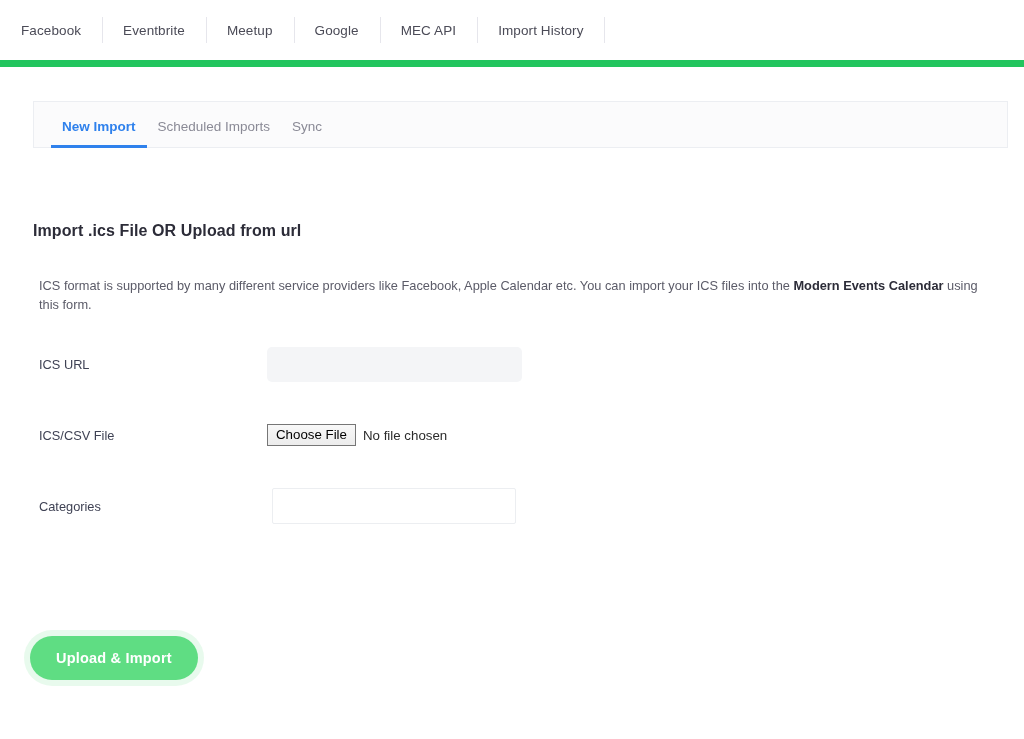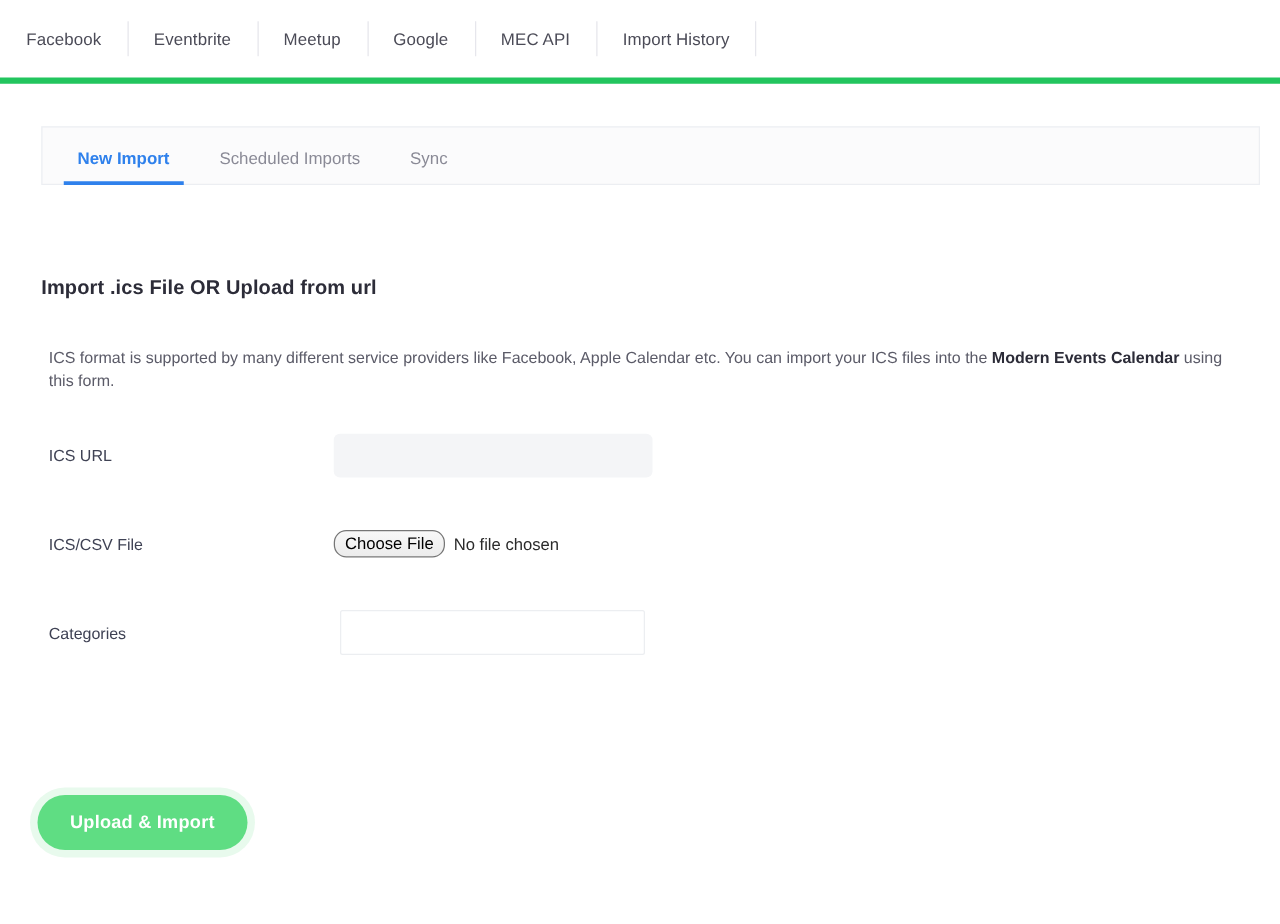--- a/index.html
+++ b/index.html
@@ -14,21 +14,21 @@
     font-family: "Liberation Sans", sans-serif;
     color: #3f4254;
     -webkit-font-smoothing: antialiased;
   }
 
   
   .topnav {
     position: relative;
     height: 67px;
     background: #ffffff;
-    border-bottom: 5px solid #22c55e;
+    border-bottom: 7px solid #22c55e;
     box-sizing: border-box;
   }
   .topnav-inner {
     display: flex;
     align-items: stretch;
     height: 100%;
     padding-left: 0;
   }
   .nav-item {
     position: relative;
@@ -80,21 +80,20 @@
     padding: 0;
   }
   .subtabs {
     margin: 34px 16px 0 33px;
     border: 1px solid #eceef2;
     background: #fbfbfc;
     height: 47px;
     display: flex;
     align-items: flex-end;
     box-sizing: border-box;
-    gap: 18px;
   }
   .subtab {
     position: relative;
     padding: 0 11px 13px 11px;
     margin-left: 0;
     font-size: 13.5px;
     color: #8a8a96;
     cursor: pointer;
     white-space: nowrap;
   }
@@ -185,21 +184,21 @@
     align-items: center;
     margin-left: 4px;
     font-size: 13.3px;
     color: #2b2b2b;
     font-family: "Liberation Sans", sans-serif;
   }
   .file-btn {
     display: inline-block;
     padding: 2px 8px 3px 8px;
     border: 1px solid #767676;
-    border-radius: 10px;
+    border-radius: 0;
     background: linear-gradient(#f8f8f8, #ececec);
     color: #000000;
     font-size: 13.3px;
     line-height: 15px;
     cursor: pointer;
   }
   .file-name {
     margin-left: 7px;
     color: #2b2b2b;
   }

